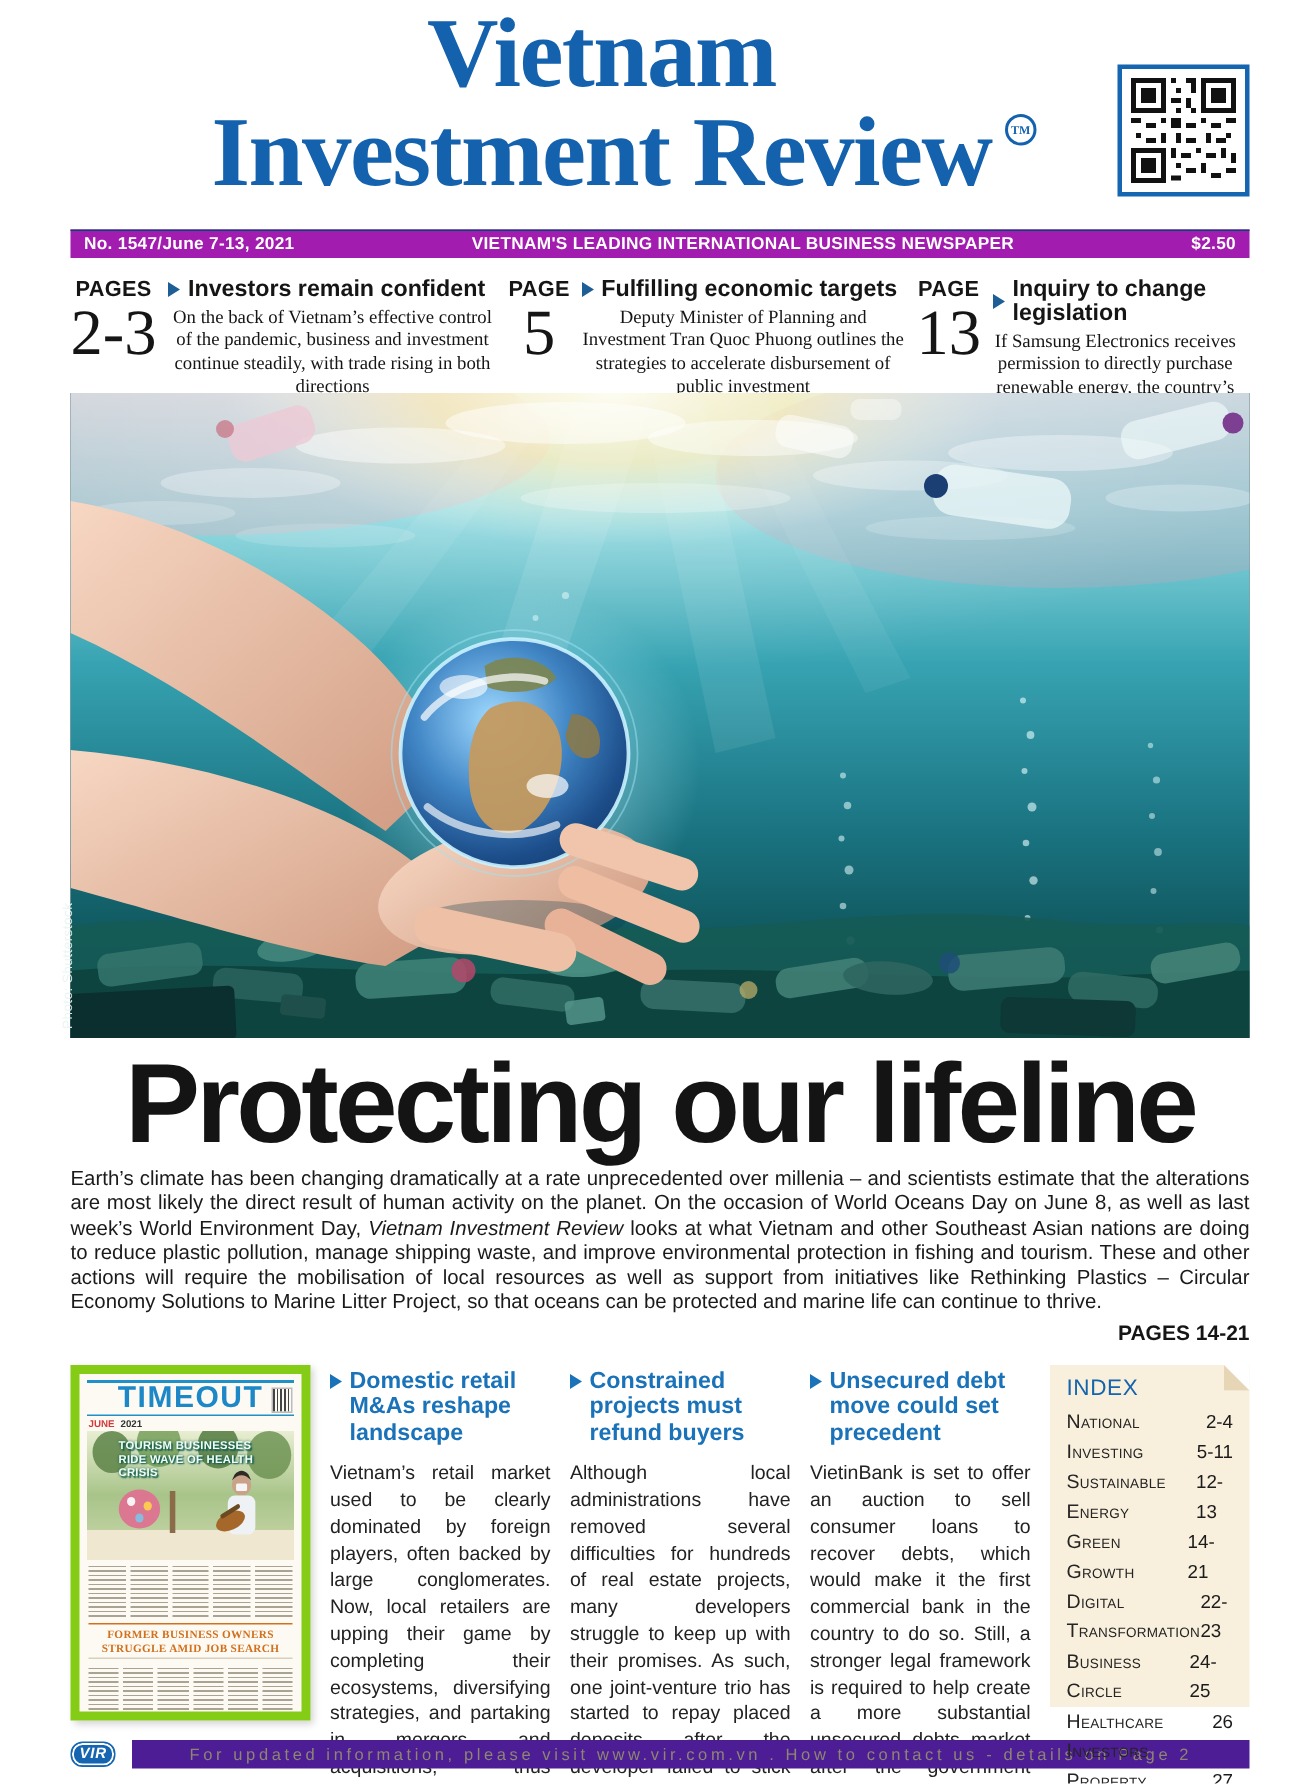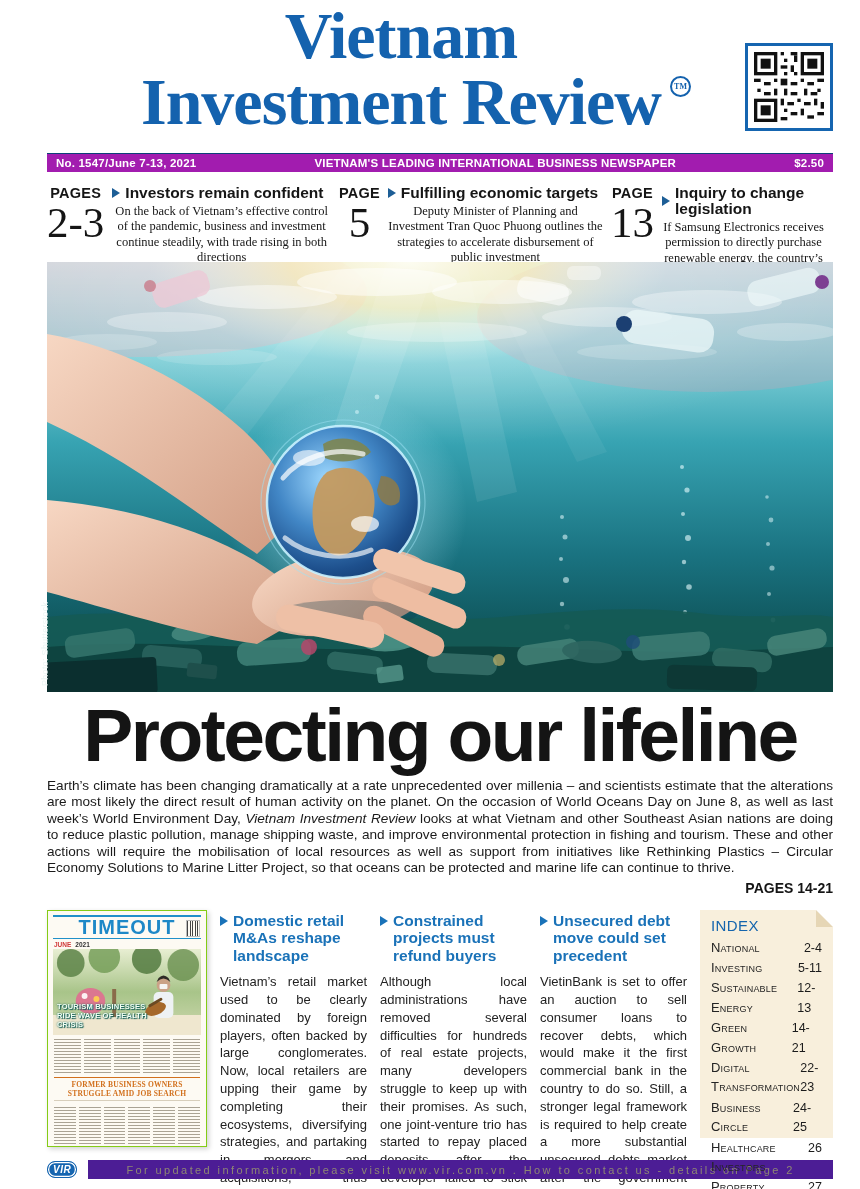--- a/index.html
+++ b/index.html
@@ -68,36 +68,36 @@
   }
   .feature-intro { margin-top:6px; font-size:13.6px; line-height:1.21; text-align:justify; color:#1a1a1a; }
   .feature-intro .it { font-style:italic; }
   .pages-ref { text-align:right; font-weight:bold; font-size:14px; margin-top:3px; }
 
   
   .bottom { display:flex; gap:13px; margin-top:14px; height:237px; }
 
   
   .timeout-thumb {
-    width:160px; flex:none; background:#fdfaf3; border:1px solid #84cc16;
+    width:160px; flex:none; background:#fdfaf3; border:6px solid #84cc16;
     box-shadow:2px 2px 5px rgba(0,0,0,.18); overflow:hidden; position:relative;
   }
   .tm-head { margin:4px 5px 0; border-top:2px solid #2090c9; border-bottom:1px solid #2090c9;
              display:flex; align-items:center; justify-content:center; position:relative; height:24px; }
   .tm-title { color:#1e88c7; font-weight:800; font-size:20px; letter-spacing:1px;
               text-shadow:0 0 1px #fff; }
   .tm-barcode { position:absolute; right:1px; top:3px; width:14px; height:17px; border:1px solid #bbb;
                 background:repeating-linear-gradient(90deg,#444 0 1px,transparent 1px 2.5px); }
   .tm-daterow { display:flex; gap:4px; padding:2px 6px 1px; font-size:6.5px; font-weight:bold; }
   .tm-june { color:#d13a3a; } .tm-year { color:#333; }
   .tm-photo { position:relative; margin:0 5px; height:86px; overflow:hidden; }
   .tm-photo svg { width:100%; height:100%; display:block; }
   .tm-photo-headline {
-    position:absolute; left:4px; top:5px; width:100px; font-size:7.5px; line-height:1.25;
-    font-weight:800; color:#f2fff4; text-shadow:0 0 2px #0e5a52, 1px 1px 1px #0e5a52; letter-spacing:.2px;margin-top:48px;
+    position:absolute; left:21px; top:5px; width:100px; font-size:7.5px; line-height:1.25;
+    font-weight:800; color:#f2fff4; text-shadow:0 0 2px #0e5a52, 1px 1px 1px #0e5a52; letter-spacing:.2px;
   }
   .fakecols { display:flex; gap:3px; padding:4px 6px 2px; }
   .fakecol { flex:1; background:repeating-linear-gradient(to bottom,#aaa394 0 1px,transparent 1px 3px); }
   .fakecols.top .fakecol { height:34px; }
   .fakecols.bot .fakecol { height:58px; }
   .tm-orange {
     margin:2px 6px; font-family:"Liberation Serif", serif; font-weight:bold; font-size:7.5px;
     color:#d2701d; text-align:center; letter-spacing:.2px; line-height:1.2;
     border-top:1px solid #d2701d; border-bottom:1px solid #d8cfbc; padding:2px 1px;
   }

